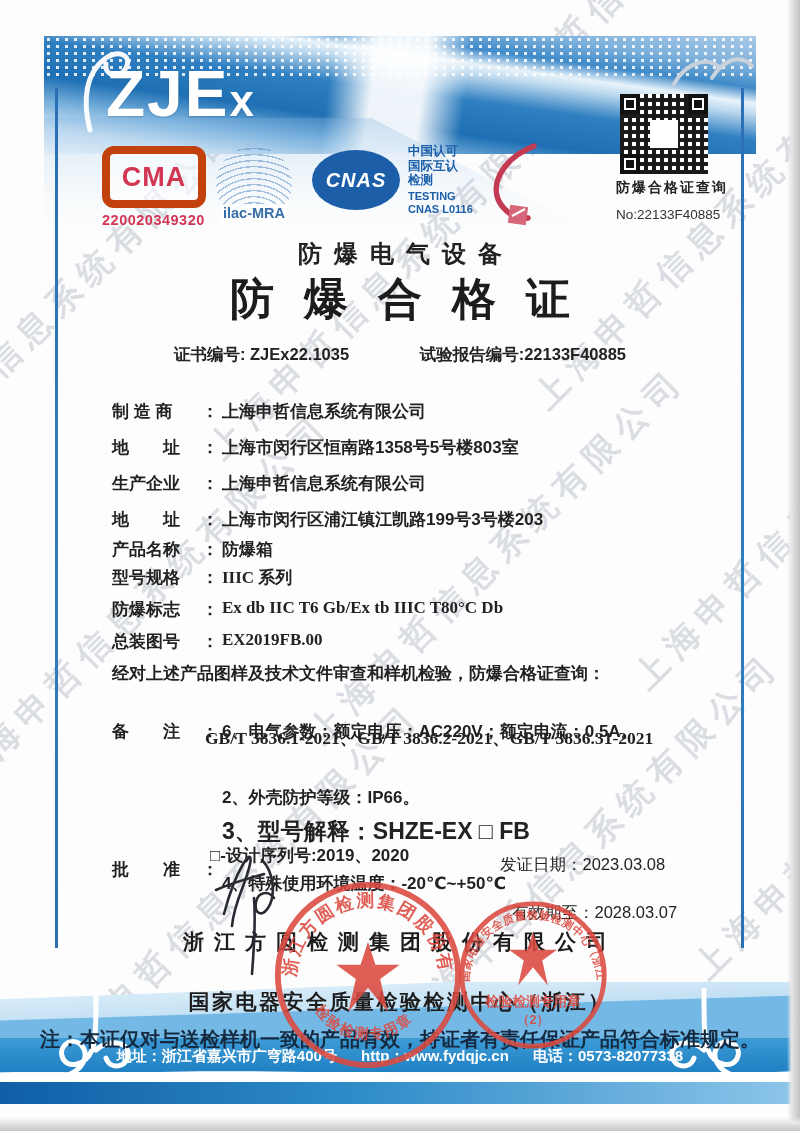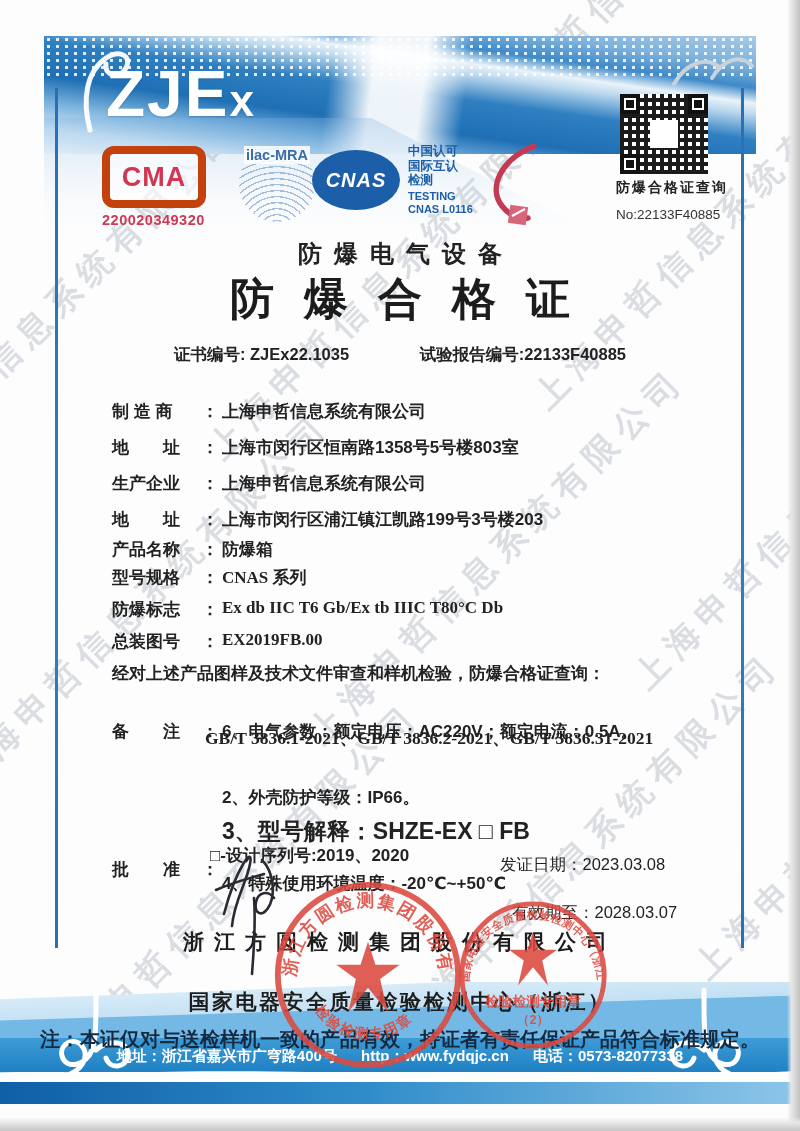--- a/index.html
+++ b/index.html
@@ -40,21 +40,21 @@
   .vline.l{left:55px}.vline.r{left:741px}
   
   .logos{position:absolute;left:0;top:0;z-index:3;}
   .cma{position:absolute;left:102px;top:146px;width:100px;text-align:center;}
   .cma-frame{width:88px;height:46px;margin:0 auto;border:8px solid #c2410c;border-radius:12px;
              display:flex;align-items:center;justify-content:center;background:rgba(255,255,255,.6);}
   .cma-frame span{font-size:27px;font-weight:bold;color:#d23652;letter-spacing:1px;}
   .cma-num{margin-top:4px;font-size:14.5px;font-weight:bold;color:#d23652;letter-spacing:.5px;}
   .ilac{position:absolute;left:216px;top:146px;width:76px;height:76px;border-radius:50%;
     background:repeating-radial-gradient(circle at 50% 115%,rgba(95,145,195,.55) 0 1.4px,rgba(255,255,255,0) 1.4px 6px);
-    display:flex;align-items:flex-start;justify-content:center;margin-left:23px;}
+    display:flex;align-items:flex-end;justify-content:center;}
   .ilac span{background:rgba(255,255,255,.85);padding:1px 2px;font-size:14.5px;font-weight:bold;color:#3a6ea8;}
   .cnas{position:absolute;left:312px;top:150px;}
   .cnas-mark{width:88px;height:60px;border-radius:50%;background:#1c5fa8;display:flex;align-items:center;justify-content:center;}
   .cnas-mark span{color:#fff;font-weight:bold;font-style:italic;font-size:20px;letter-spacing:1px;}
   .cnas-cn{position:absolute;left:96px;top:-6px;color:#1c5fa8;font-weight:bold;font-size:12.5px;line-height:14.5px;white-space:nowrap;}
   .cnas-sub{position:absolute;left:96px;top:40px;color:#1c5fa8;font-weight:bold;font-size:11px;line-height:13px;white-space:nowrap;}
   .swoosh{position:absolute;left:482px;top:140px;}
   .qr-wrap{position:absolute;left:616px;top:94px;width:96px;text-align:center;}
   .qr{position:relative;width:88px;height:80px;margin:0 auto;
     background-image:
@@ -202,21 +202,21 @@
   <div class="row" style="top:472px">
     <span class="lab">生产企业</span><span class="col">：</span><span class="val">上海申哲信息系统有限公司</span>
   </div>
   <div class="row" style="top:508px">
     <span class="lab">地　　址</span><span class="col">：</span><span class="val">上海市闵行区浦江镇江凯路199号3号楼203</span>
   </div>
   <div class="row" style="top:538px">
     <span class="lab">产品名称</span><span class="col">：</span><span class="val">防爆箱</span>
   </div>
   <div class="row" style="top:566px">
-    <span class="lab">型号规格</span><span class="col">：</span><span class="val serif">CNAS 系列</span>
+    <span class="lab">型号规格</span><span class="col">：</span><span class="val serif">IIIC 系列</span>
   </div>
   <div class="row" style="top:598px">
     <span class="lab">防爆标志</span><span class="col">：</span><span class="val serif">Ex db IIC T6 Gb/Ex tb IIIC T80°C Db</span>
   </div>
   <div class="row" style="top:630px">
     <span class="lab">总装图号</span><span class="col">：</span><span class="val serif">EX2019FB.00</span>
   </div>
 
   <div class="para" style="top:662px">经对上述产品图样及技术文件审查和样机检验，防爆合格证查询：</div>
   <div class="freeline serif" style="left:205px;top:692px;font-size:17.5px">GB/T 3836.1-2021、GB/T 3836.2-2021、GB/T 3836.31-2021</div>

